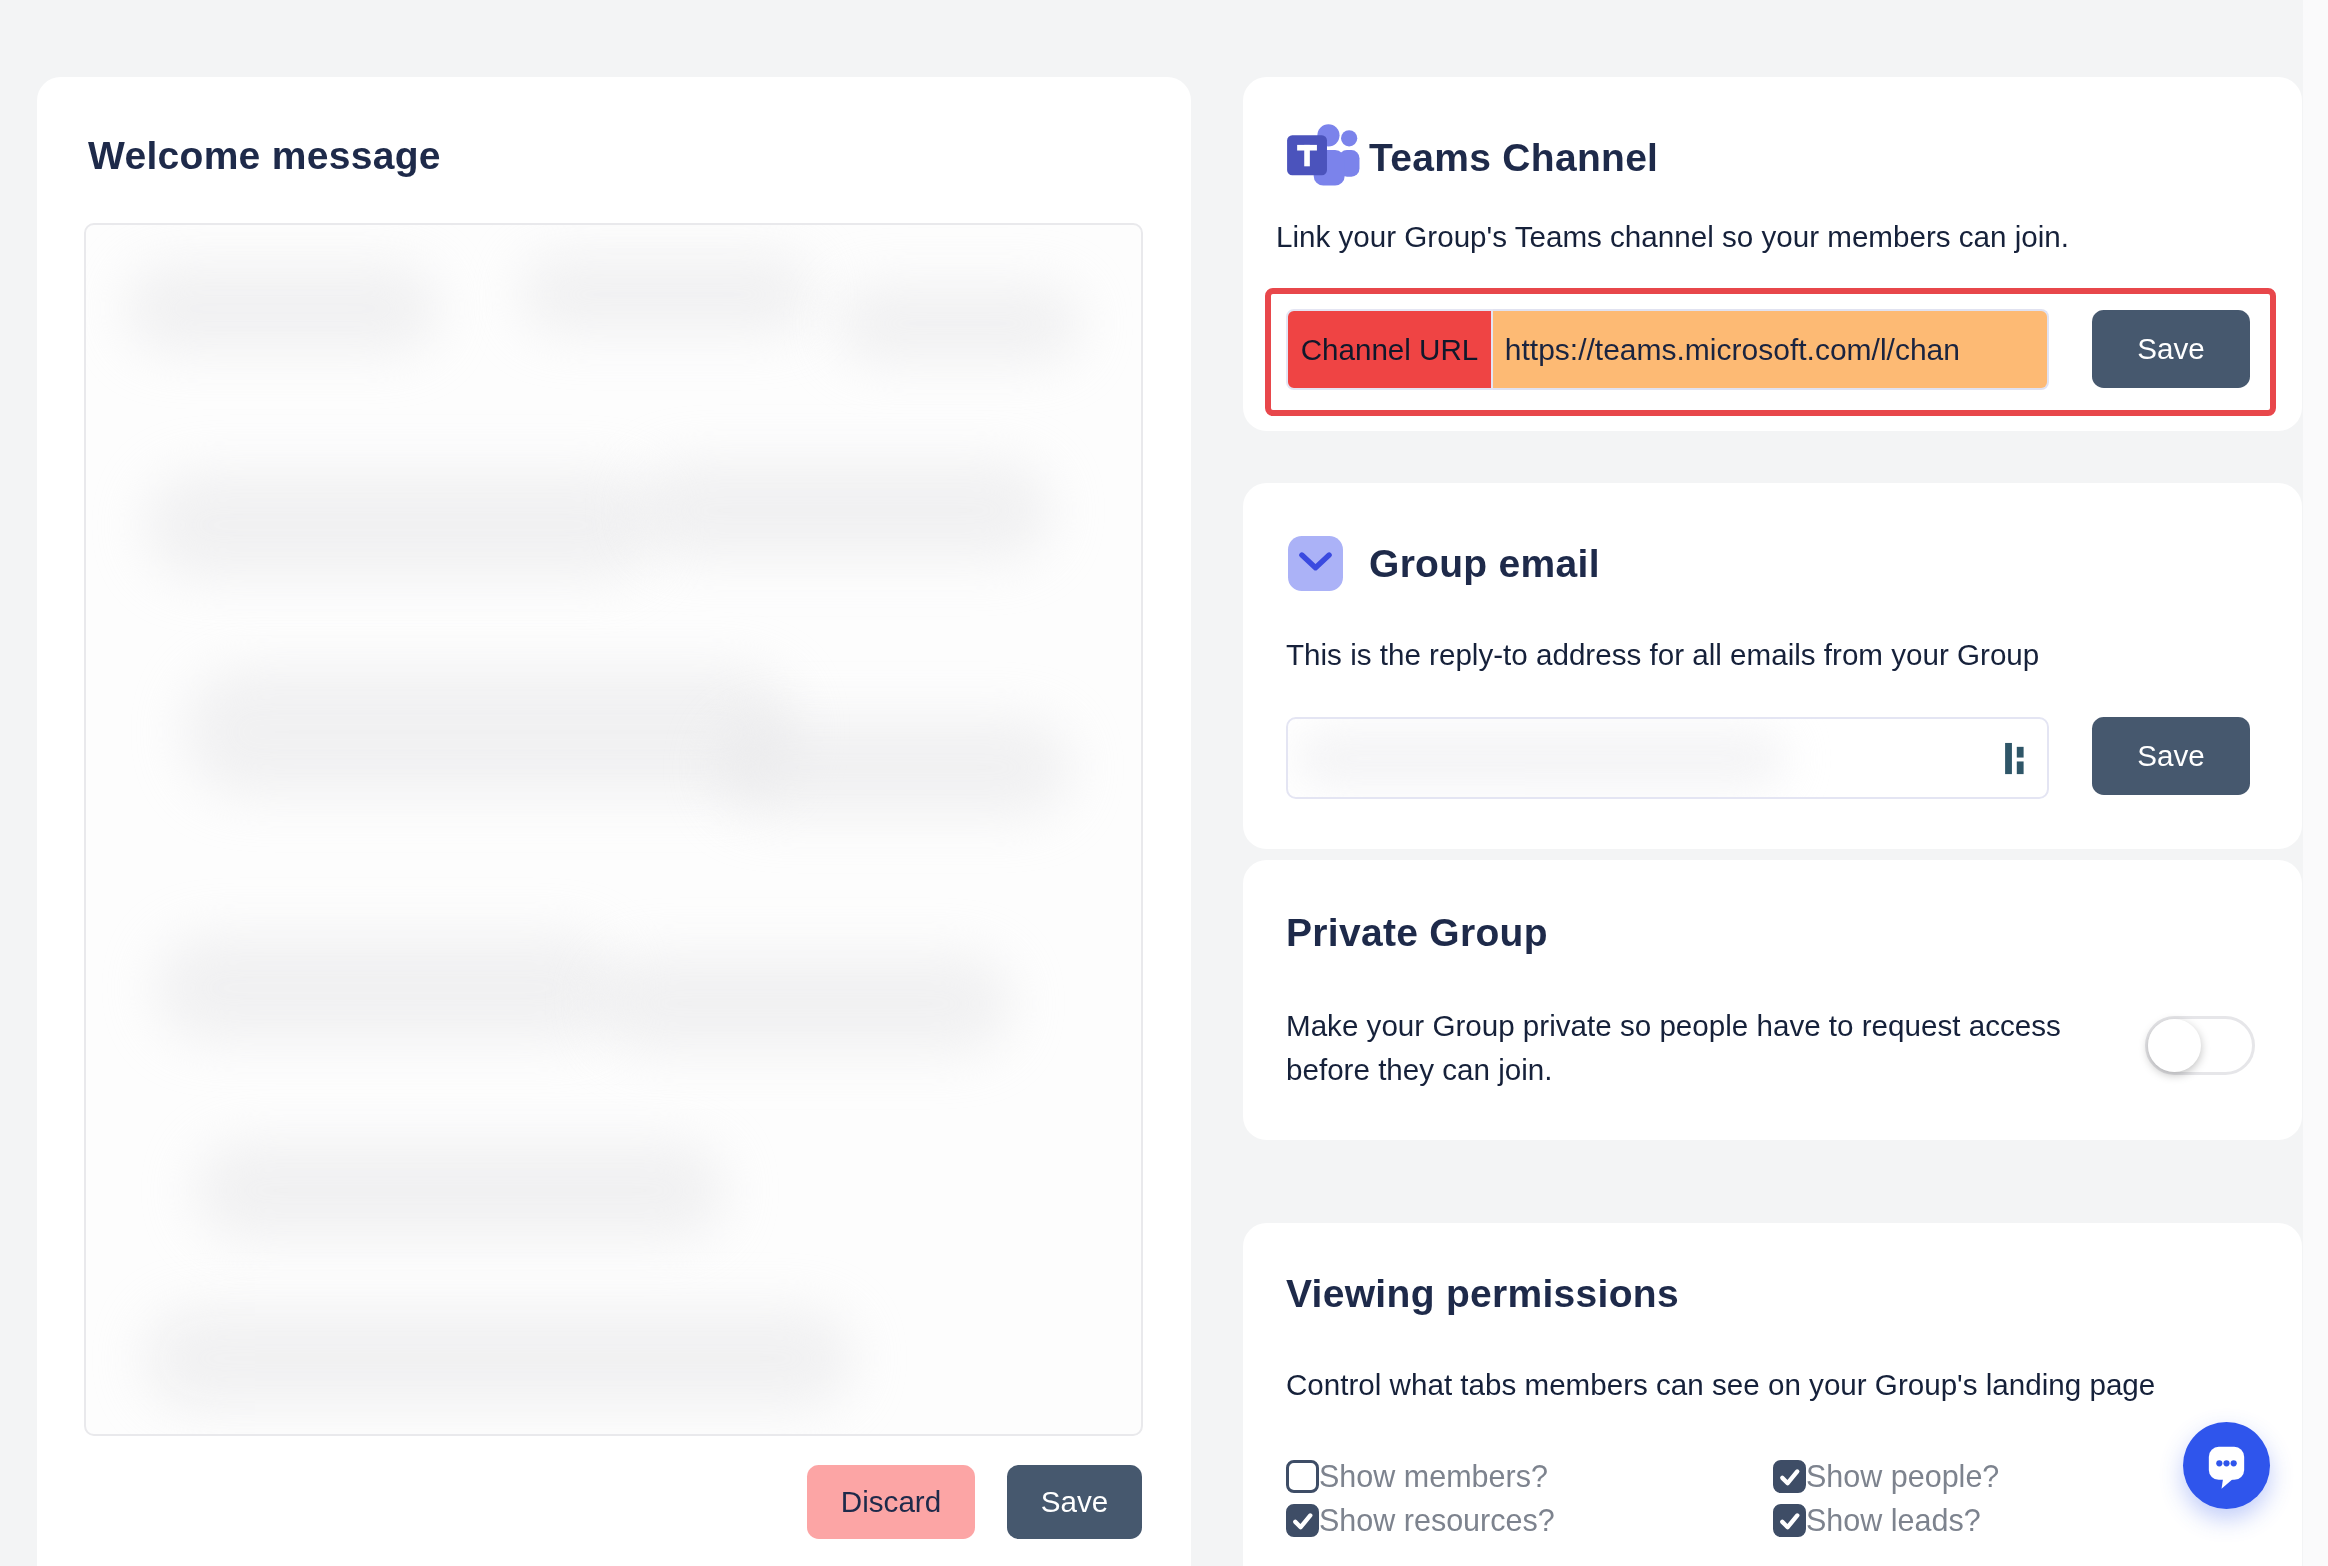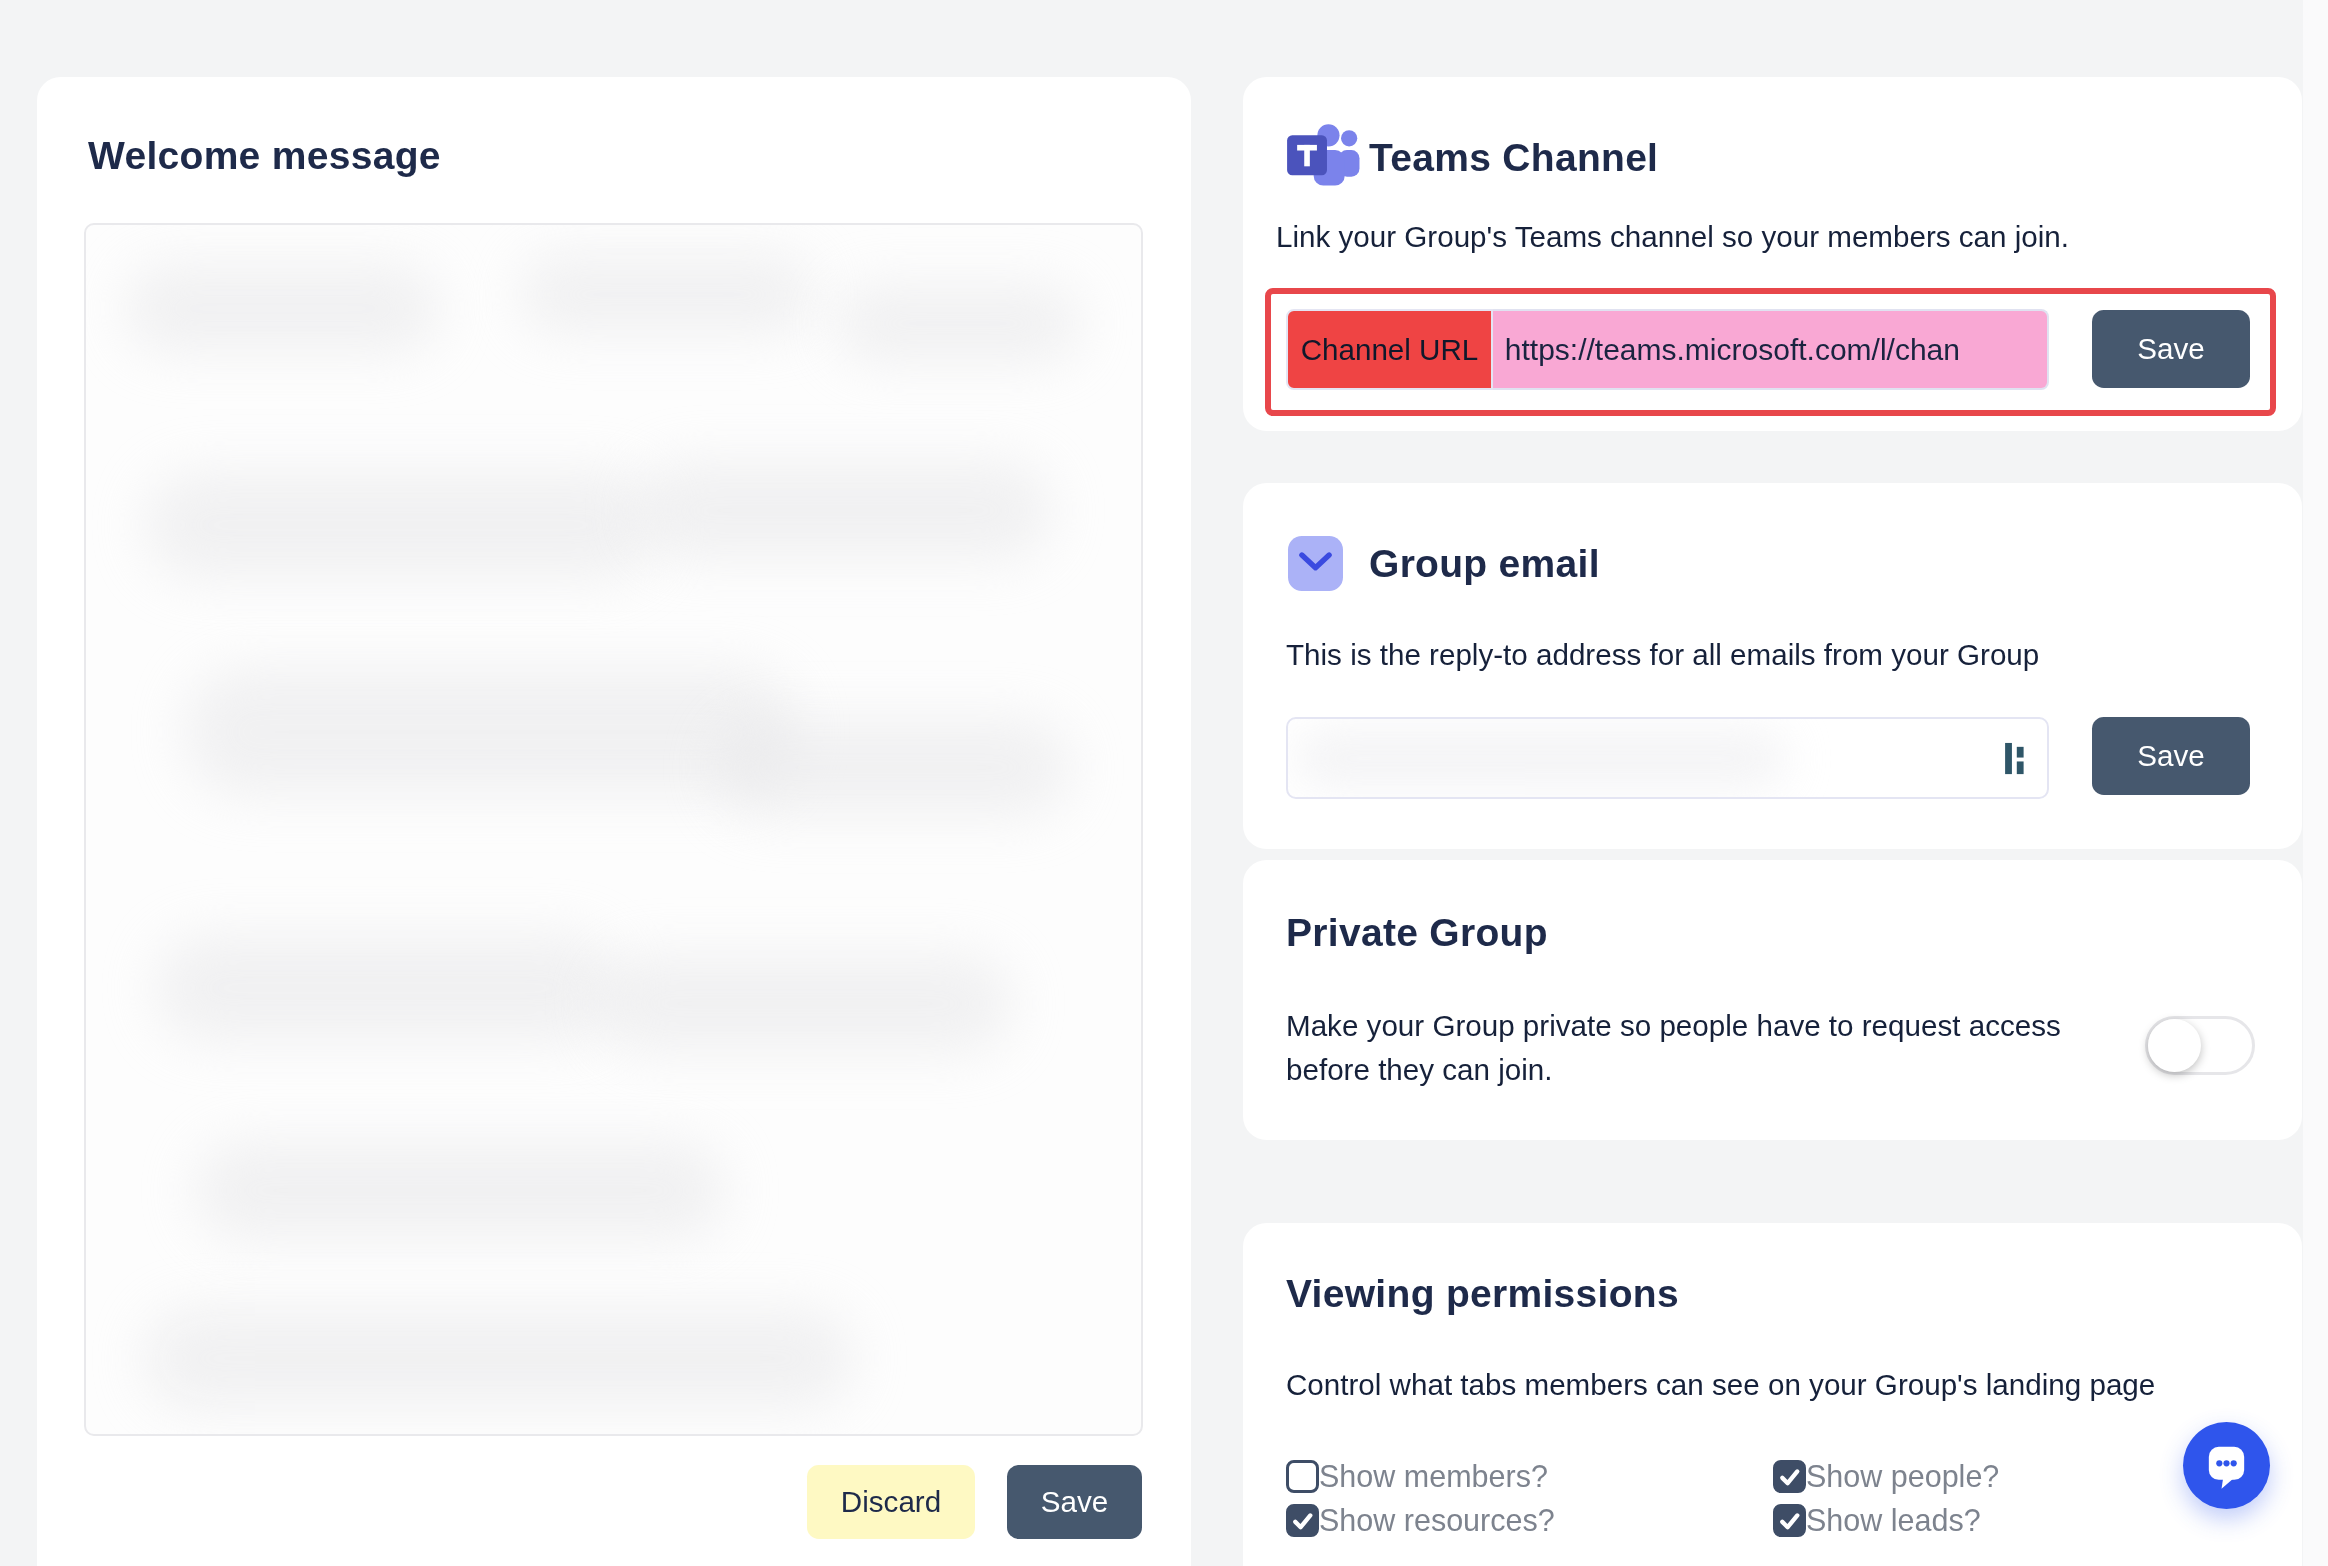--- a/index.html
+++ b/index.html
@@ -14,32 +14,32 @@
 
   
   #welcome-card { left:37px; top:77px; width:1154px; height:1596px; }
   #welcome-editor { position:absolute; left:47px; top:146px; width:1059px; height:1213px;
       background:#fdfdfd; border:2px solid #e9e9ec; border-radius:9.9px; overflow:hidden; }
   .blob { position:absolute; background:#e7e7e9; border-radius:59px; filter:blur(25.6px); opacity:.55; }
 
   .btn { position:absolute; display:flex; align-items:center; justify-content:center;
       font-size:29.6px; font-weight:500; border-radius:11.8px; cursor:pointer; }
   .btn-dark  { background:#46586e; color:#ffffff; }
-  .btn-light { background:#fef9c3; color:#1e2a4a; }
+  .btn-light { background:#fca5a5; color:#1e2a4a; }
 
   
   #teams-card { left:1243px; top:77px; width:1059px; height:354px; }
   #teams-icon { position:absolute; left:44px; top:45px; width:77px; height:65px; }
   #teams-highlight { position:absolute; left:21.7px; top:211px; width:1011px; height:128px;
       border:6.9px solid #e8474b; border-radius:7.9px; }
   #channel-url-labelbox { position:absolute; left:43px; top:232px; width:207px; height:81px;
       background:#ef4444; border:2px solid #e4e5f3; border-radius:7.9px 0 0 7.9px;
       display:flex; align-items:center; justify-content:center; font-size:29.6px; color:#10182b; }
   #channel-url-input { position:absolute; left:250px; top:232px; width:556px; height:81px;
-      background:#f9a8d4; border:2px solid #e0e2f1; border-left:none; border-radius:0 7.9px 7.9px 0;
+      background:#fdba74; border:2px solid #e0e2f1; border-left:none; border-radius:0 7.9px 7.9px 0;
       display:flex; align-items:center; padding-left:11.8px; font-size:30px; color:#1a2440; overflow:hidden; white-space:nowrap; }
 
   
   #email-card { left:1243px; top:483px; width:1059px; height:366px; }
   #email-icon { position:absolute; left:45px; top:53px; width:55px; height:55px;
       background:#abb2f7; border-radius:13.8px; display:flex; align-items:center; justify-content:center; }
   #email-input { position:absolute; left:43px; top:234px; width:763px; height:82px;
       background:#ffffff; border:2px solid #e4e5f3; border-radius:9.9px; overflow:hidden; }
   #email-blur { position:absolute; left:5.9px; top:9.9px; width:493px; height:59px;
       background:#ebebee; border-radius:39px; filter:blur(21.7px); opacity:.55; }

